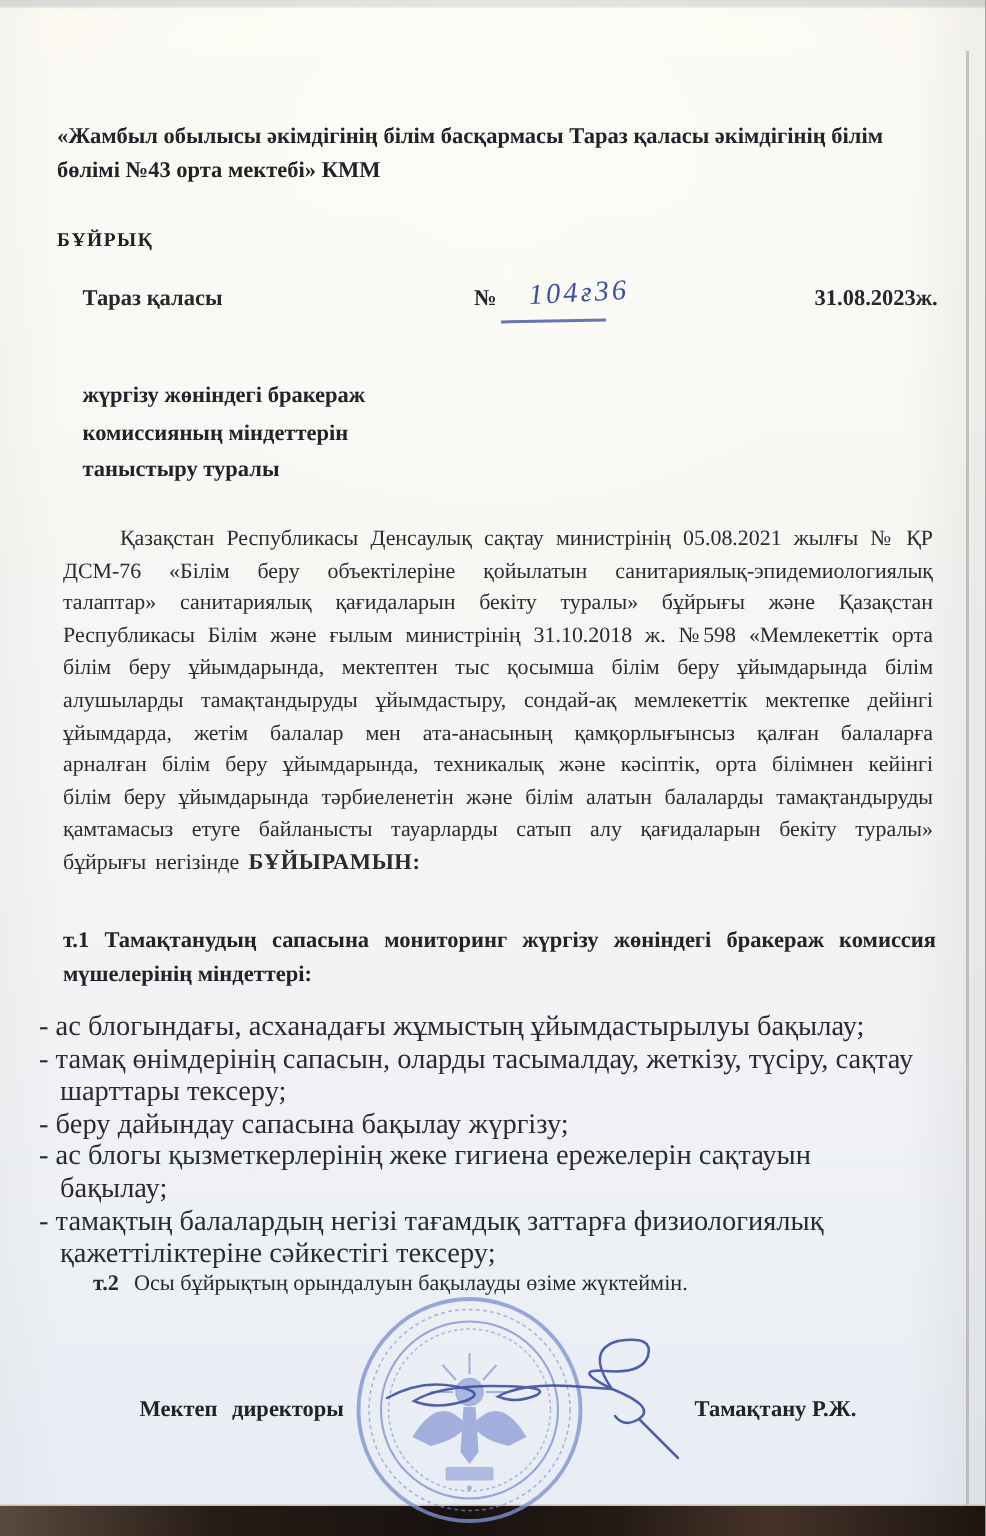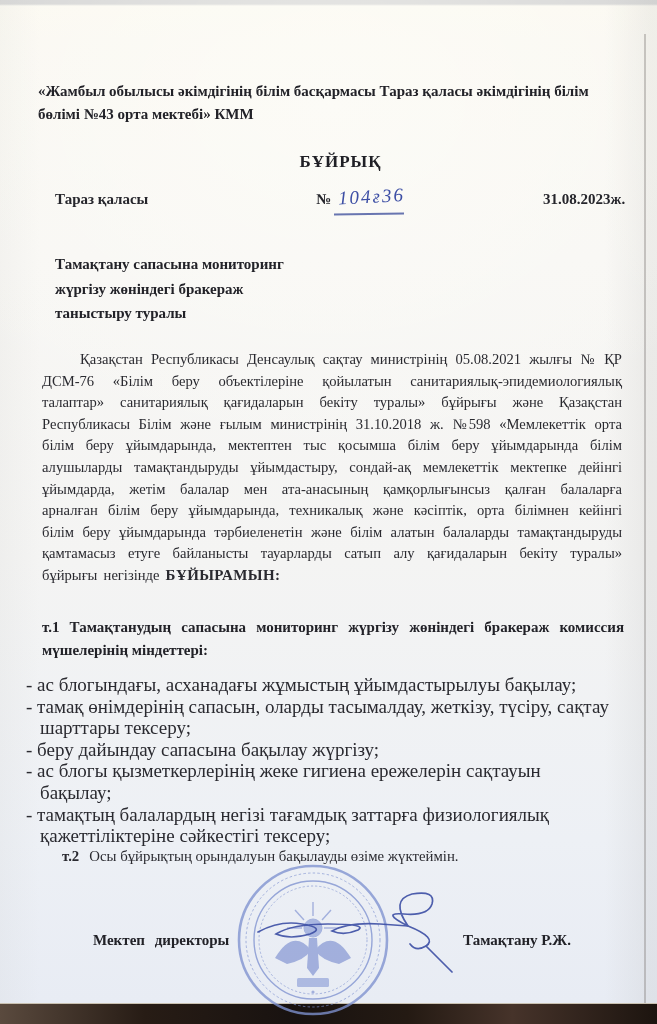--- a/index.html
+++ b/index.html
@@ -35,25 +35,25 @@
     position:absolute;left:0;top:1003px;width:657px;height:21px;
     background:linear-gradient(90deg,#5a4a3e 0%,#271c15 22%,#181210 45%,#241a13 62%,#46332a 78%,#1c140f 100%);
     border-top:1px solid #c9c1b1;
   }
   .hdr{
     position:absolute;left:38px;top:80px;width:581px;
     text-align:left;font-weight:bold;font-size:15px;line-height:23px;
     color:#222228;
   }
   .doc-title{
-    position:absolute;left:50px;top:152px;width:581px;
-    text-align:center;font-weight:bold;font-size:17px;letter-spacing:1px;
+    position:absolute;left:38px;top:152px;width:581px;
+    font-weight:bold;font-size:13px;letter-spacing:1px;
     color:#202026;
   }
-  .meta{position:absolute;left:0;top:191px;width:648px;height:34px;font-size:15px;font-weight:bold;}
+  .meta{position:absolute;left:0;top:191px;width:648px;height:34px;font-size:15px;font-weight:bold;text-align:center;}
   .meta-city{position:absolute;left:55px;top:0;}
   .meta-no{position:absolute;left:316px;top:0;}
   .meta-number{
     position:absolute;left:338px;top:-6px;width:96px;
     font-size:19px;font-style:italic;font-weight:normal;
     color:#3d4fa5;letter-spacing:2px;transform:rotate(-3deg);
     white-space:nowrap;
   }
   .meta-underline{
     position:absolute;left:334px;top:22px;width:70px;height:2px;
@@ -114,22 +114,22 @@
 
   <div class="meta">
     <span class="meta-city">Тараз қаласы</span>
     <span class="meta-no">№</span>
     <span class="meta-number">104ғ36</span>
     <span class="meta-underline"></span>
     <span class="meta-date">31.08.2023ж.</span>
   </div>
 
   <div class="subject">
-    <div>Тамақтану сапасына мониторинг</div>
     <div>жүргізу жөніндегі бракераж</div>
+    <div>комиссияның міндеттерін</div>
     <div>таныстыру туралы</div>
   </div>
 
   <div class="body-par"><span>Қазақстан Республикасы Денсаулық сақтау министрінің 05.08.2021 жылғы № ҚР ДСМ-76 «Білім беру объектілеріне қойылатын санитариялық-эпидемиологиялық талаптар» санитариялық қағидаларын бекіту туралы» бұйрығы және Қазақстан Республикасы Білім және ғылым министрінің 31.10.2018 ж. №598 «Мемлекеттік орта білім беру ұйымдарында, мектептен тыс қосымша білім беру ұйымдарында білім алушыларды тамақтандыруды ұйымдастыру, сондай-ақ мемлекеттік мектепке дейінгі ұйымдарда, жетім балалар мен ата-анасының қамқорлығынсыз қалған балаларға арналған білім беру ұйымдарында, техникалық және кәсіптік, орта білімнен кейінгі білім беру ұйымдарында тәрбиеленетін және білім алатын балаларды тамақтандыруды қамтамасыз етуге байланысты тауарларды сатып алу қағидаларын бекіту туралы» бұйрығы негізінде</span> <b>БҰЙЫРАМЫН:</b></div>
 
   <div class="sec1-head"><span>т.1</span> <span>Тамақтанудың сапасына мониторинг жүргізу жөніндегі бракераж комиссия мүшелерінің міндеттері:</span></div>
 
   <div class="bullets">
     <div class="bullet">- ас блогындағы, асханадағы жұмыстың ұйымдастырылуы бақылау;</div>
     <div class="bullet">- тамақ өнімдерінің сапасын, оларды тасымалдау, жеткізу, түсіру, сақтау шарттары тексеру;</div>

